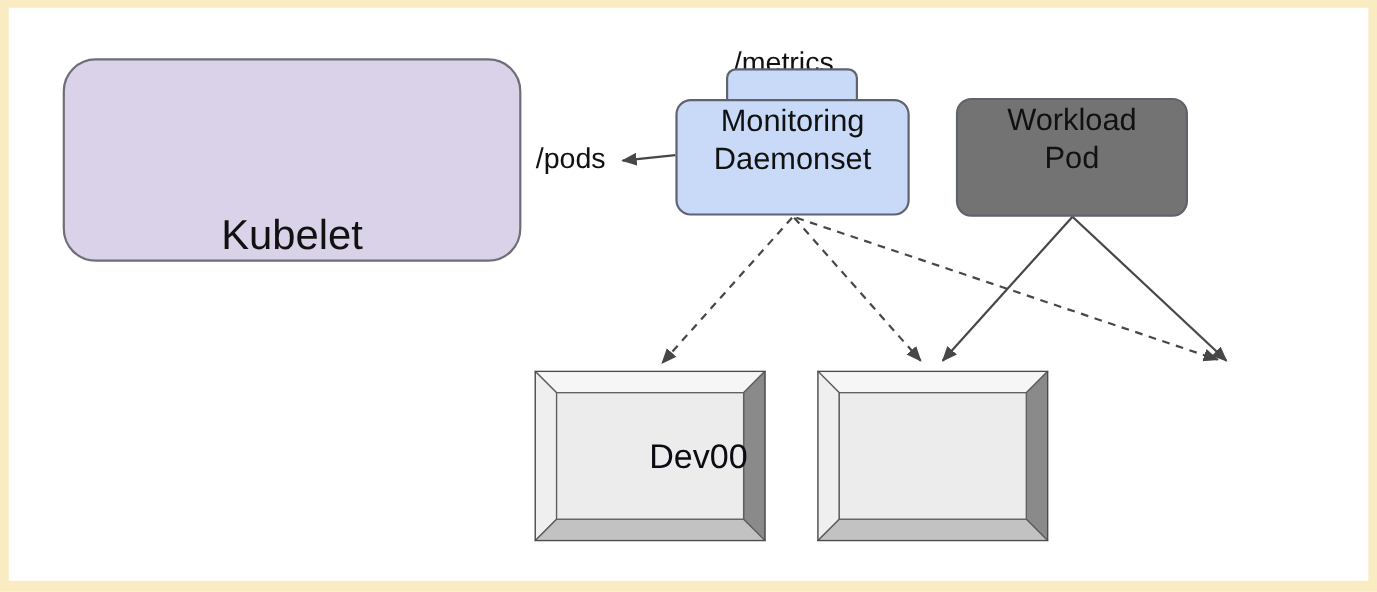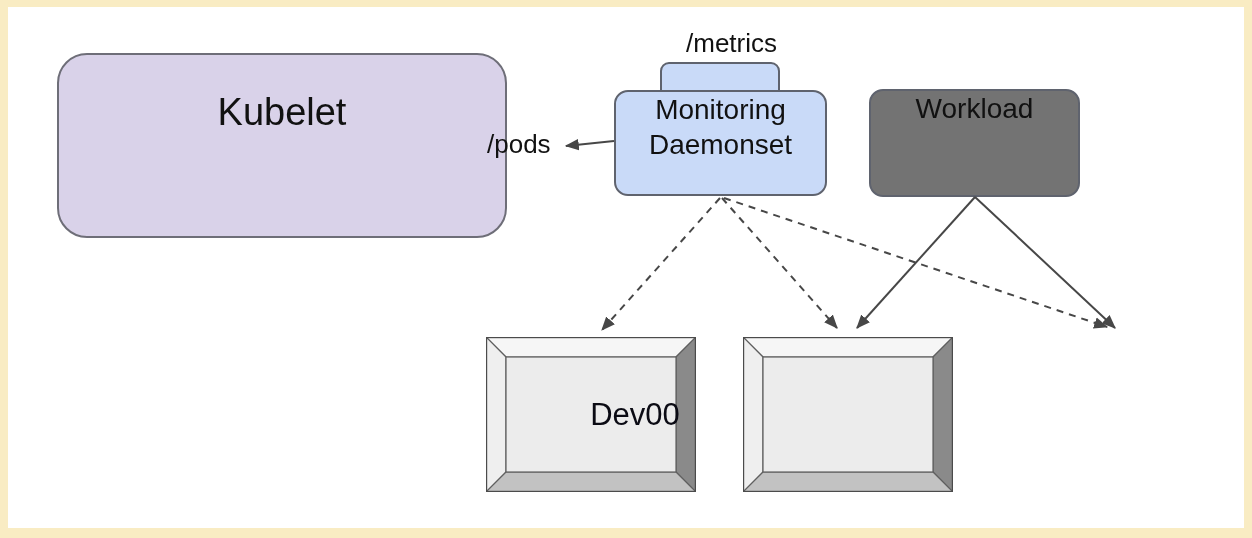--- a/index.html
+++ b/index.html
@@ -21,23 +21,23 @@
     display:flex;align-items:flex-start;justify-content:center;
     text-align:center;
     color:#111111;
   }
   
   .kubelet-tab{
     left:402px;top:79px;width:56px;height:121px;
     background:#d9d2e9;border:2px solid #6e6e78;border-radius:10px;
   }
   .kubelet-main{
-    left:49px;top:46px;width:450px;height:185px;
+    left:49px;top:46px;width:417px;height:185px;
     background:#d9d2e9;border:2px solid #6e6e78;border-radius:30px;
-    align-items:flex-start;
+    align-items:flex-end;
     font-size:38px;
     padding-top:36px;
   }
   
   .metrics-tab{
     left:652px;top:55px;width:120px;height:40px;
     background:#c9daf8;border:2px solid #5f636e;border-radius:9px;
   }
   .monitoring-main{
     left:606px;top:83px;width:213px;height:106px;
@@ -48,21 +48,21 @@
     left:861px;top:82px;width:211px;height:108px;
     background:#737373;border:2px solid #5f636e;border-radius:14px;
     font-size:28px;line-height:35px;
   }
   .float-label{
     position:absolute;
     color:#111111;
     font-size:26px;
     white-space:nowrap;
   }
-  .metrics-label{left:659px;top:21px;width:110px;text-align:right;}
+  .metrics-label{left:659px;top:34px;width:110px;text-align:left;}
   .pods-label{left:455px;top:122px;width:80px;text-align:left;margin-left:24px;}
   
   .dev-box{
     position:absolute;
     width:210px;height:155px;
     display:flex;align-items:center;justify-content:center;padding-left:44px;
   }
   .dev-box svg.frame{position:absolute;left:0;top:0;}
   .dev-label{
     position:relative;
@@ -92,20 +92,21 @@
   <div class="node monitoring-main">
     <span>
       <span style="display:block">Monitoring</span>
       <span style="display:block">Daemonset</span>
     </span>
   </div>
 
   <div class="node workload-main">
     <span>
       <span style="display:block">Workload</span>
+      <span style="display:block">Pod</span>
     </span>
   </div>
 
   <div class="float-label pods-label">/pods</div>
 
   <div class="dev-box dev-0">
     <svg class="frame" width="210" height="155" viewBox="0 0 210 155">
       <polygon points="0,0 210,0 190,20 20,20" fill="#f6f6f6" stroke="#5f5f5f" stroke-width="1.2"></polygon>
       <polygon points="0,0 20,20 20,135 0,155" fill="#efefef" stroke="#5f5f5f" stroke-width="1.2"></polygon>
       <polygon points="210,0 210,155 190,135 190,20" fill="#8a8a8a" stroke="#5f5f5f" stroke-width="1.2"></polygon>

